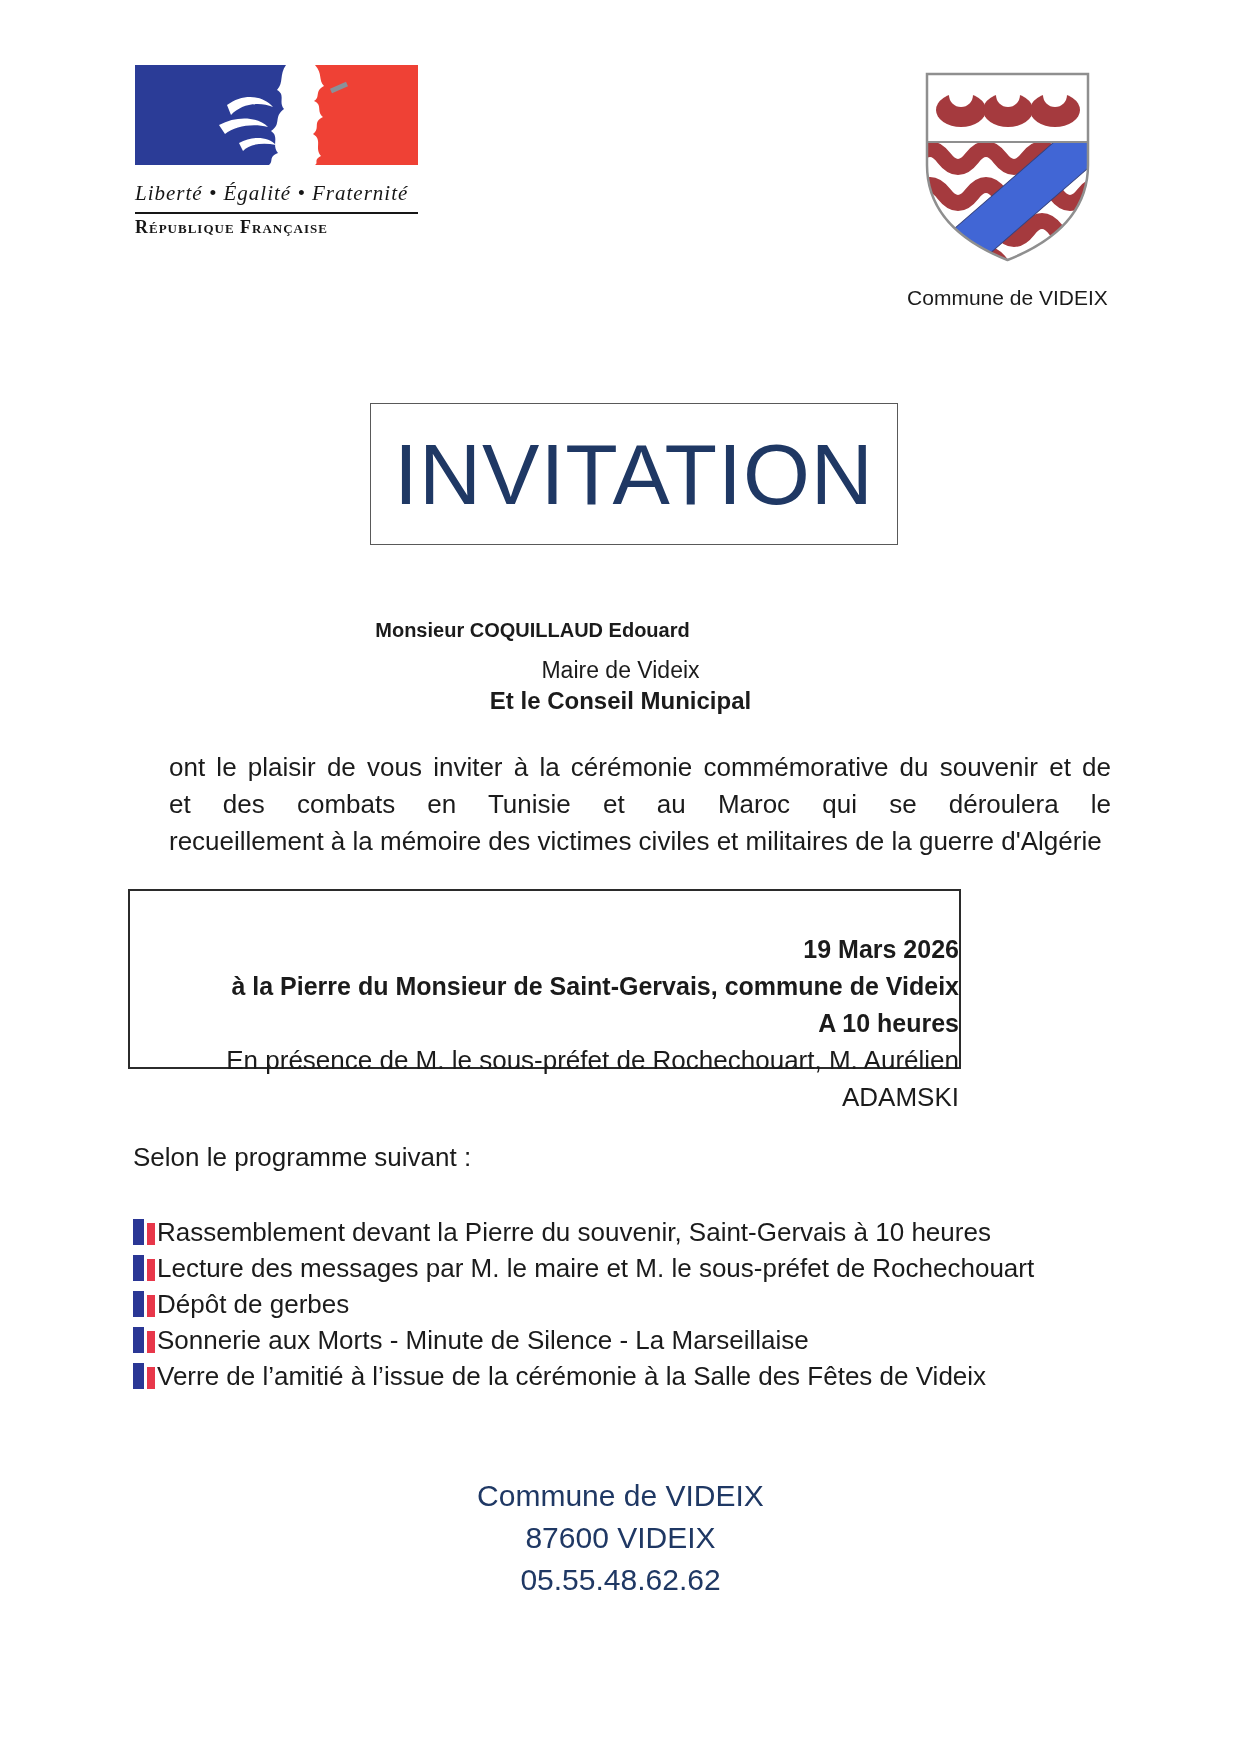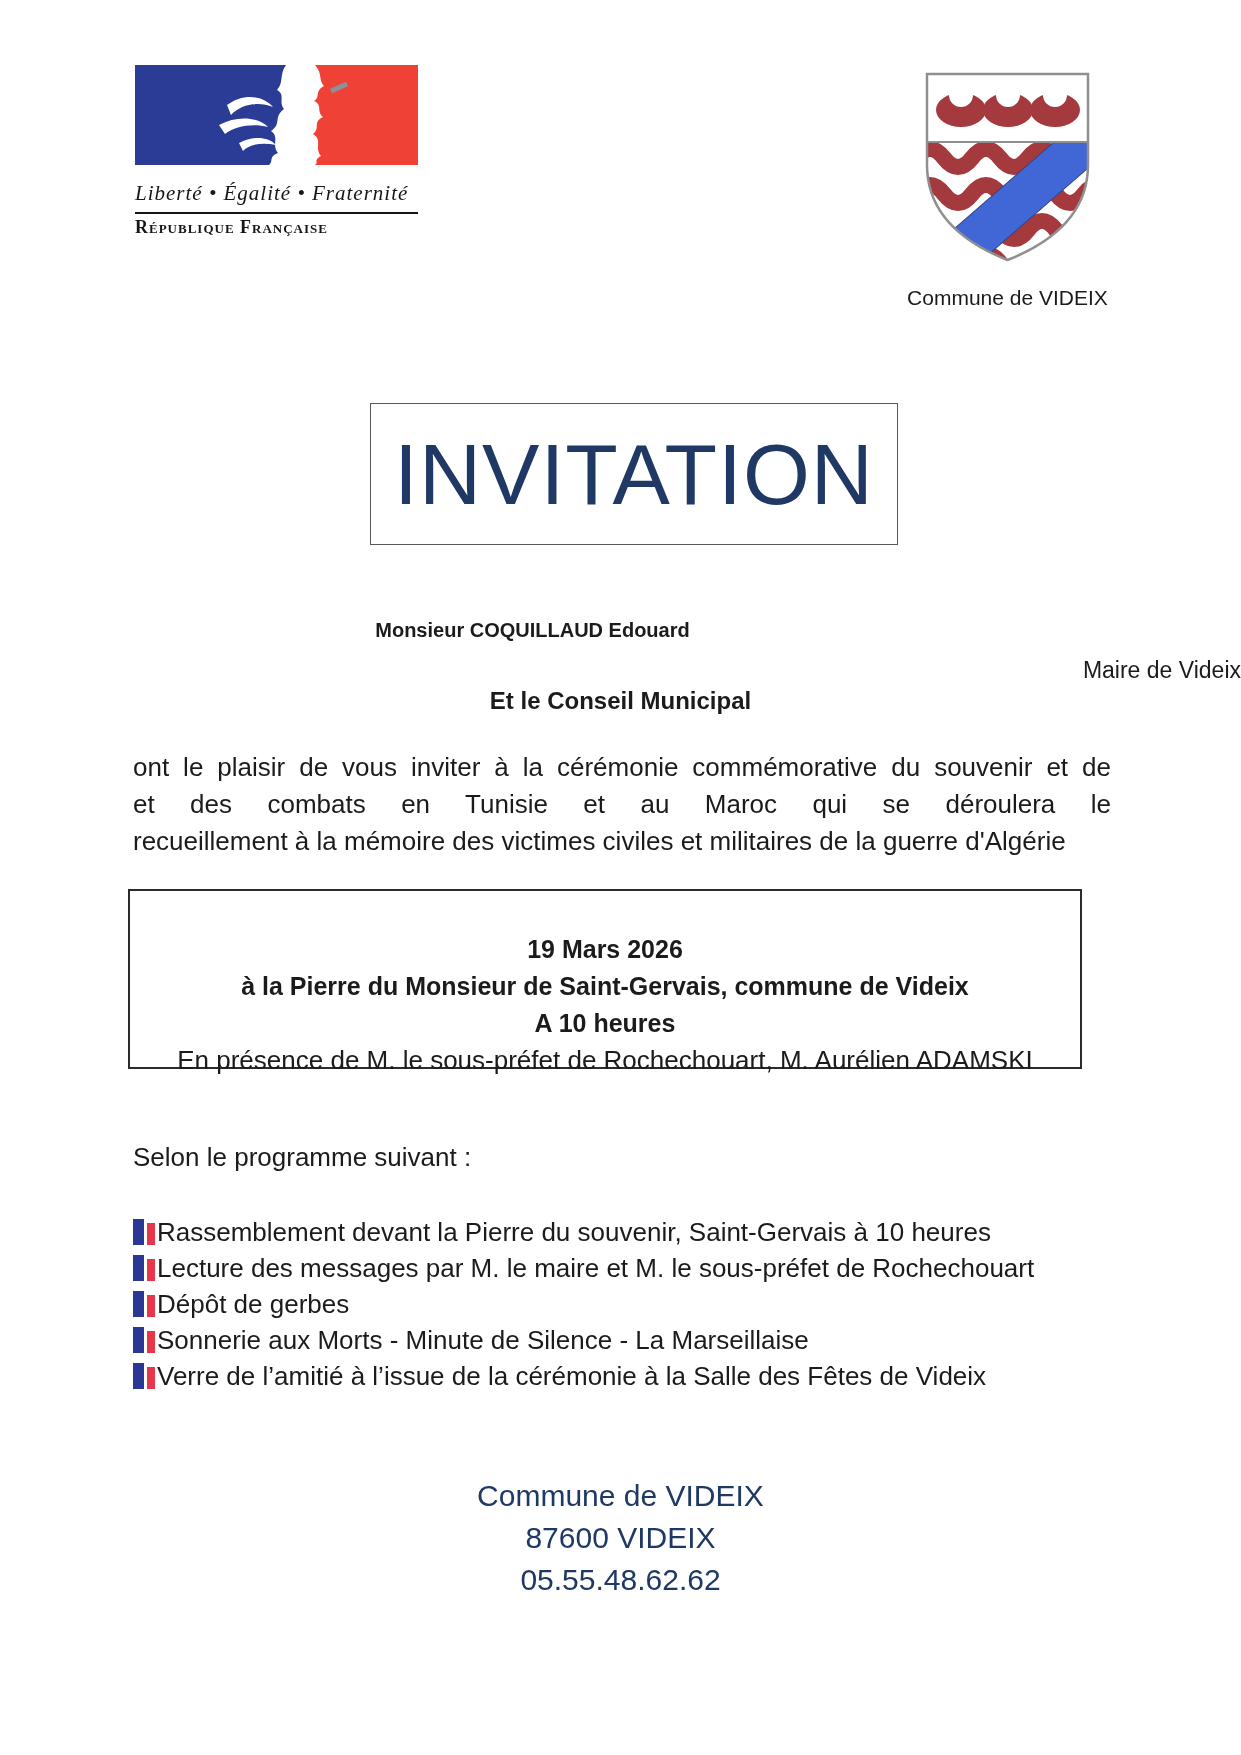--- a/index.html
+++ b/index.html
@@ -47,31 +47,31 @@
     display:flex;align-items:center;justify-content:center;
   }
   .invitation-title{
     font-size:86px;
     letter-spacing:1px;
     color:#1F3864;
     white-space:nowrap;
   }
   
   .host-name{position:absolute;left:0;top:619px;width:1065px;text-align:center;font-size:20px;font-weight:bold;}
-  .host-role{position:absolute;left:0;top:657px;width:1241px;text-align:right;font-size:23px;}
+  .host-role{position:absolute;left:0;top:657px;width:1241px;text-align:center;font-size:23px;}
   .host-council{position:absolute;left:0;top:687px;width:1241px;text-align:center;font-size:24px;font-weight:bold;}
   
   .intro{position:absolute;left:133px;top:749px;width:978px;font-size:26px;line-height:37px;}
-  .intro .para-line{white-space:normal;}
+  .intro .para-line{white-space:normal;margin-left:36px;}
   .intro .para-line:not(:last-child){text-align:justify;text-align-last:justify;}
   
   .event-box{
-    position:absolute;left:128px;top:889px;width:954px;height:180px;
+    position:absolute;left:128px;top:889px;width:833px;height:180px;
     border:2px solid #2b2b2b;box-sizing:border-box;
-    text-align:center;
+    text-align:right;
     padding-top:40px;
   }
   .event-line{font-size:25px;font-weight:bold;line-height:37px;}
   .event-attendance{font-size:26px;font-weight:normal;line-height:37px;}
   
   .program-heading{position:absolute;left:133px;top:1142px;font-size:26px;}
   .program-list{position:absolute;left:133px;top:1214px;width:1010px;}
   .prog-item{display:flex;align-items:center;height:36px;}
   .flag-bullet{display:inline-flex;align-items:center;width:24px;flex:0 0 24px;}
   .fb-blue{display:inline-block;width:11px;height:26px;background:#2A3795;margin-right:3px;}

